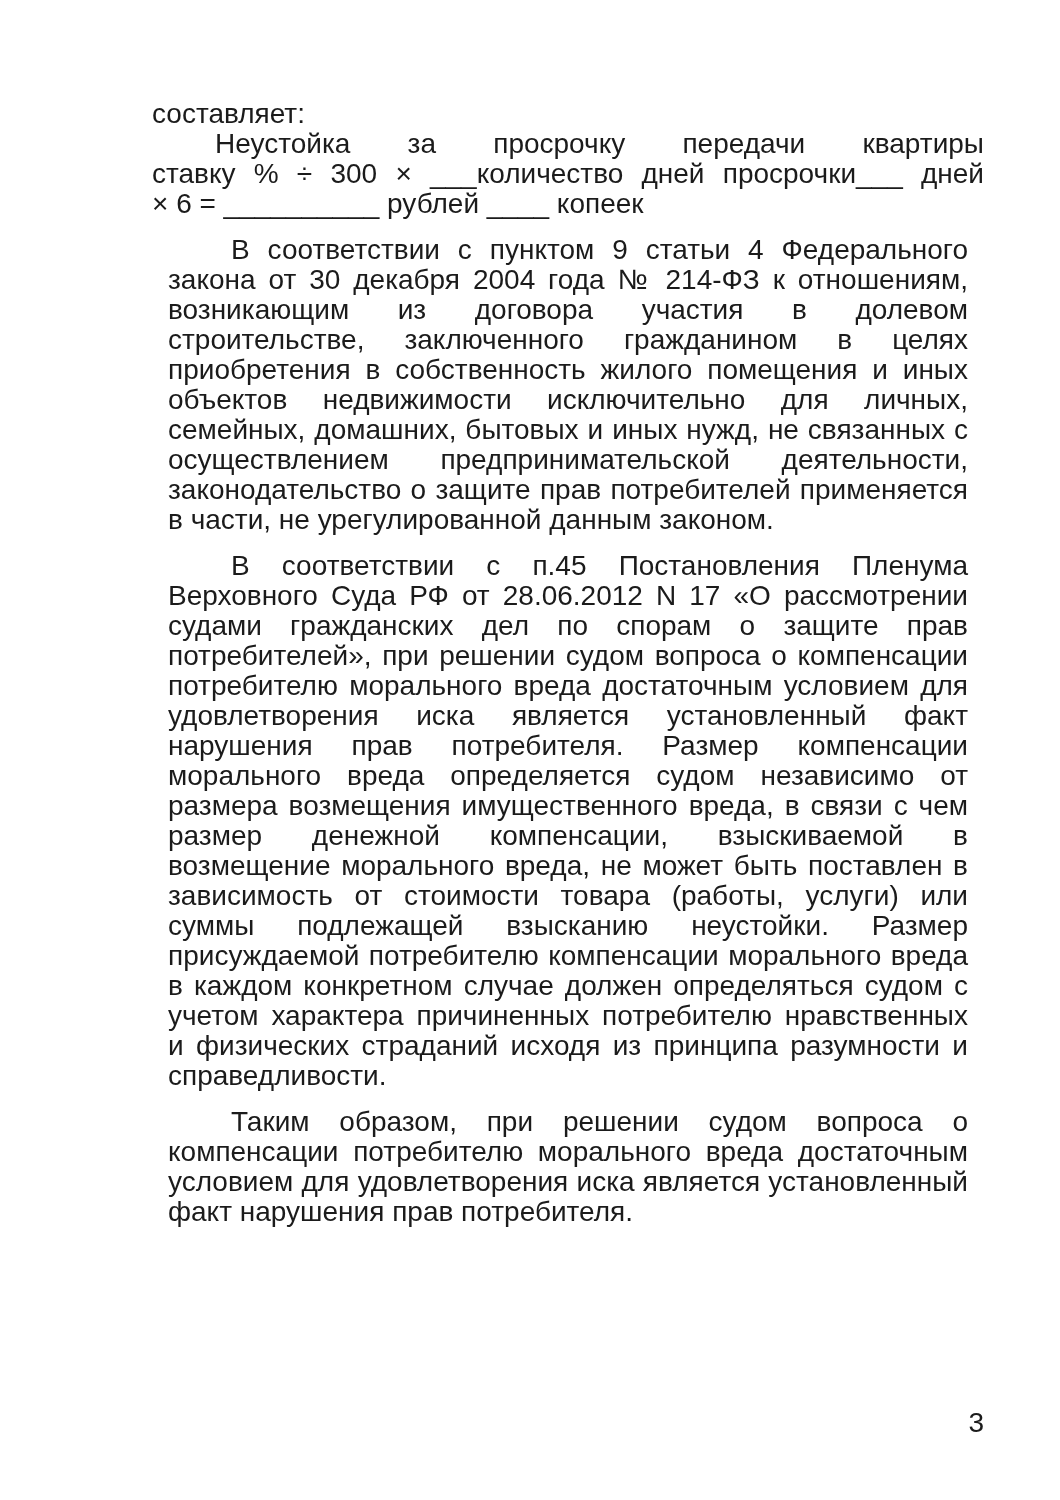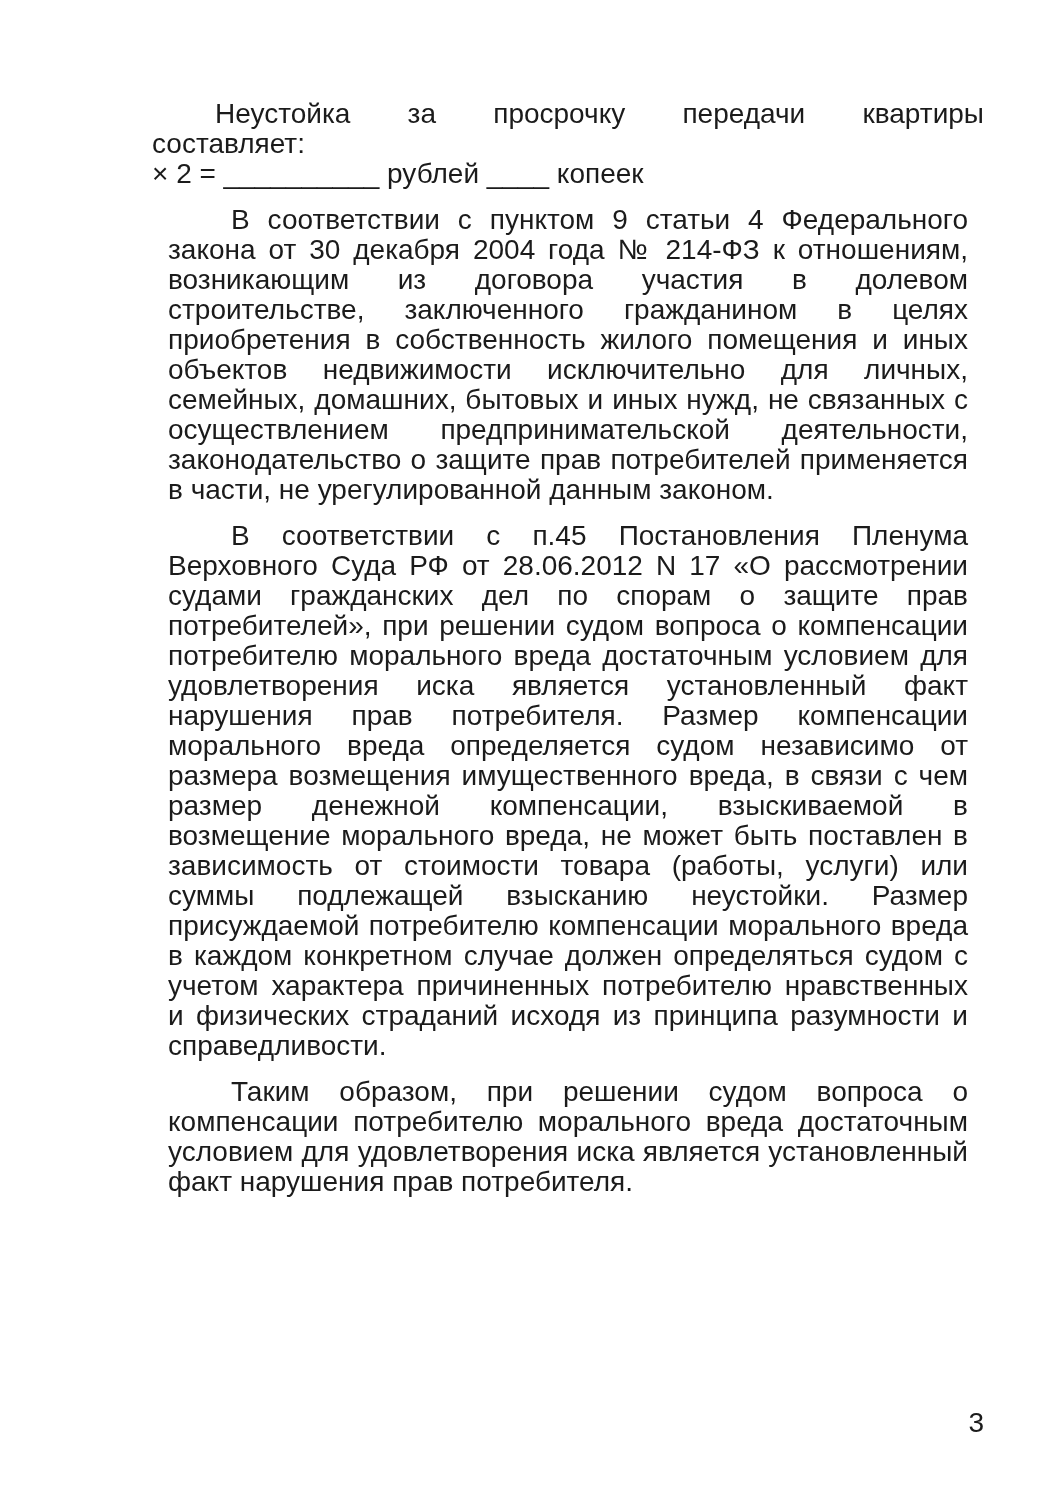--- a/index.html
+++ b/index.html
@@ -52,26 +52,27 @@
     text-align: right;
   }
 </style>
 </head>
 <body>
 
 <div class="page">
   <div class="text-block">
 
     <div class="para">
+      <div class="fline">составляет:</div>
       <div class="fline just indent">Неустойка за просрочку передачи квартиры</div>
-      <div class="fline">составляет:</div>
     </div>
 
     <div class="para">
-      <div class="fline">× 2 = __________ рублей ____ копеек</div>
+      <div class="fline just">ставку % ÷ 300 × ___количество дней просрочки___ дней</div>
+      <div class="fline">× 6 = __________ рублей ____ копеек</div>
     </div>
 
     <p class="para body-para">В соответствии с пунктом 9 статьи 4 Федерального закона от 30 декабря 2004 года № 214-ФЗ к отношениям, возникающим из договора участия в долевом строительстве, заключенного гражданином в целях приобретения в собственность жилого помещения и иных объектов недвижимости исключительно для личных, семейных, домашних, бытовых и иных нужд, не связанных с осуществлением предпринимательской деятельности, законодательство о защите прав потребителей применяется в части, не урегулированной данным законом.</p>
 
     <p class="para body-para">В соответствии с п.45 Постановления Пленума Верховного Суда РФ от 28.06.2012 N 17 «О рассмотрении судами гражданских дел по спорам о защите прав потребителей», при решении судом вопроса о компенсации потребителю морального вреда достаточным условием для удовлетворения иска является установленный факт нарушения прав потребителя. Размер компенсации морального вреда определяется судом независимо от размера возмещения имущественного вреда, в связи с чем размер денежной компенсации, взыскиваемой в возмещение морального вреда, не может быть поставлен в зависимость от стоимости товара (работы, услуги) или суммы подлежащей взысканию неустойки. Размер присуждаемой потребителю компенсации морального вреда в каждом конкретном случае должен определяться судом с учетом характера причиненных потребителю нравственных и физических страданий исходя из принципа разумности и справедливости.</p>
 
     <p class="para body-para">Таким образом, при решении судом вопроса о компенсации потребителю морального вреда достаточным условием для удовлетворения иска является установленный факт нарушения прав потребителя.</p>
 
   </div>
 

